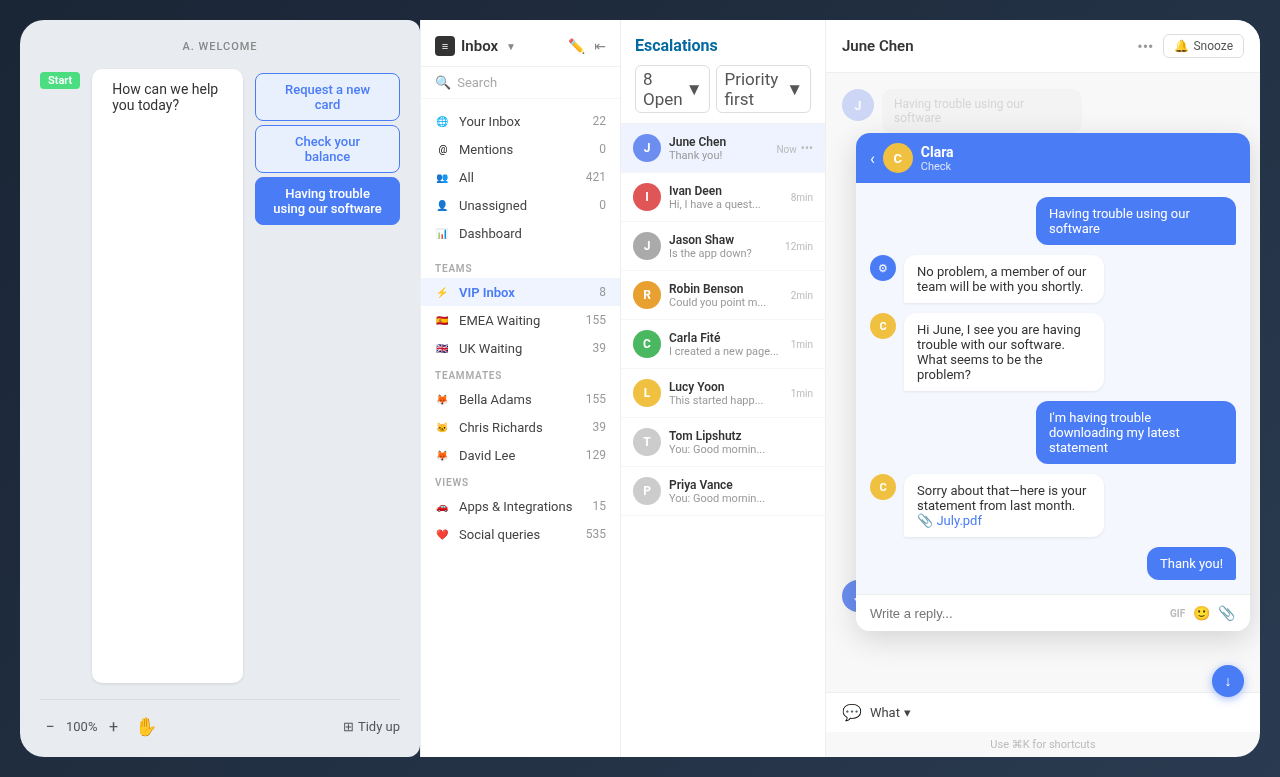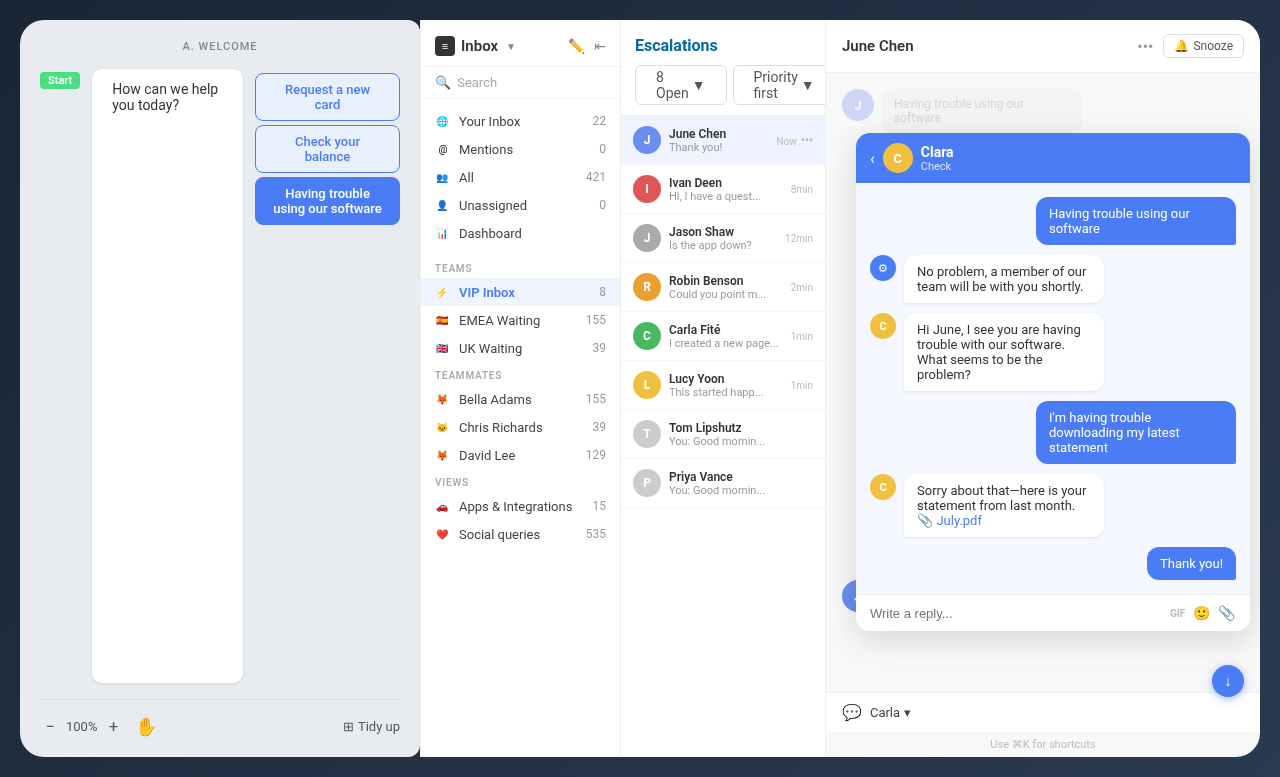--- a/index.html
+++ b/index.html
@@ -286,25 +286,25 @@
       display: flex;
       align-items: center;
       gap: 6px;
       font-size: 12px;
     }
 
     .esc-filter-btn {
       display: flex;
       align-items: center;
       gap: 3px;
-      padding: 3px 20px;
+      padding: 3px 7px;
       border: 1px solid #ddd;
       border-radius: 6px;
       cursor: pointer;
-      font-size: 14px;
+      font-size: 17px;
       color: #555;
     }
 
     .esc-list {
       flex: 1;
       overflow-y: auto;
     }
 
     .esc-item {
       display: flex;
@@ -977,21 +977,21 @@
         <div class="j-avatar">J</div>
         <div style="background:#fff;border-radius:10px;padding:8px 12px;font-size:13px;box-shadow:0 1px 3px rgba(0,0,0,0.08);">Thank you!</div>
       </div>
     </div>
 
     <div class="chat-scroll-down">↓</div>
 
     <div class="chat-footer">
       <span>💬</span>
       <span class="chat-footer-label">
-        <span>Carla</span>
+        <span>What</span>
         <span>▾</span>
       </span>
     </div>
 
     <div class="chat-shortcut-hint">Use ⌘K for shortcuts</div>
   </div>
 
 </div>
 
 </body></html>

